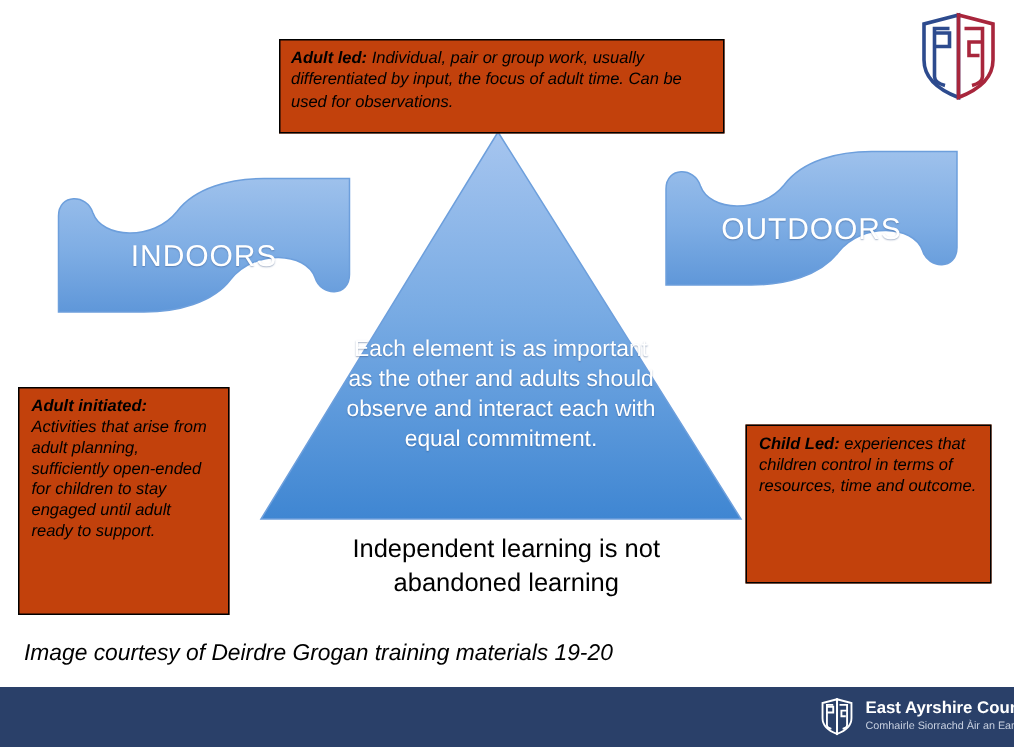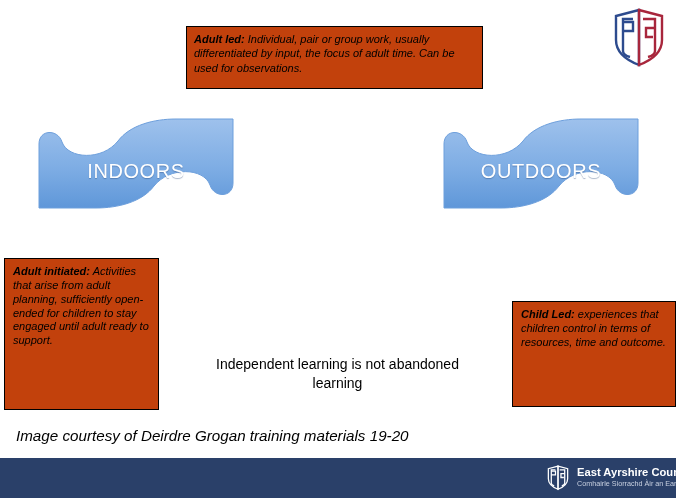--- a/index.html
+++ b/index.html
@@ -52,33 +52,32 @@
 
   #box-adult-led {
     left: 186px;
     top: 26px;
     width: 297px;
     height: 63px;
     padding: 5px 7px;
     line-height: 1.3;
   }
   #box-adult-initiated {
-    left: 4px;
+    left: 12px;
     top: 258px;
-    width: 155px;
+    width: 141px;
     height: 152px;
     line-height: 1.26;
   }
   #box-child-led {
-    left: 512px;
+    left: 497px;
     top: 283px;
     width: 164px;
     height: 106px;
     line-height: 1.26;
-    margin-top: 18px;
   }
 
   
   #triangle-wrap {
     position: absolute;
     left: 170px;
     top: 84px;
     width: 328px;
     height: 268px;
     z-index: 3;
@@ -113,30 +112,30 @@
     left: 0;
     width: 100%;
     text-align: center;
     color: #ffffff;
     font-size: 20px;
     letter-spacing: 0.6px;
     top: 49px;
     text-shadow: 0 1px 1px rgba(40,70,120,0.40);
   }
   #wave-indoors { left: 36px; top: 111px; width: 200px; height: 105px; }
-  #wave-outdoors { left: 441px; top: 111px; width: 200px; height: 105px; }
+  #wave-outdoors { left: 441px; top: 93px; width: 200px; height: 105px; }
 
   
   #triangle-caption {
     position: absolute;
     left: 215px;
     top: 355px;
     width: 245px;
     text-align: center;
-    font-size: 14px;
+    font-size: 17px;
     line-height: 1.33;
     color: #000000;
     z-index: 5;
   }
 
   
   #attribution {
     position: absolute;
     left: 16px;
     top: 427px;
@@ -247,20 +246,33 @@
                L197,8
                L197,72
                C197,87 178,87 174,74
                C168,57 134,55 118,75
                C106,91 82,97 60,97
                L3,97 Z" fill="url(#waveGradB)" stroke="#6d9fdc" stroke-width="1"></path>
     </svg>
     <div class="wave-label">OUTDOORS</div>
   </div>
 
+  <div id="triangle-wrap">
+    <svg viewBox="0 0 328 268" width="328" height="268" aria-hidden="true">
+      <defs>
+        <linearGradient id="triGrad" x1="0" y1="0" x2="0" y2="1">
+          <stop offset="0%" stop-color="#a6c5ef"></stop>
+          <stop offset="45%" stop-color="#7aace4"></stop>
+          <stop offset="100%" stop-color="#3f86d2"></stop>
+        </linearGradient>
+      </defs>
+      <polygon points="162,4 324,262 4,262" fill="url(#triGrad)" stroke="#6d9fdc" stroke-width="1"></polygon>
+    </svg>
+    <div id="triangle-text">Each element is as important as the other and adults should observe and interact each with equal commitment.</div>
+  </div>
 
   <div id="triangle-caption">Independent learning is not abandoned learning</div>
 
   <div class="callout" id="box-adult-led">
     <b>Adult led:</b><span> Individual, pair or group work, usually differentiated by input, the focus of adult time. Can be used for observations.</span>
   </div>
 
   <div class="callout" id="box-adult-initiated">
     <b>Adult initiated:</b><span> Activities that arise from adult planning, sufficiently open-ended for children to stay engaged until adult ready to support.</span>
   </div>

